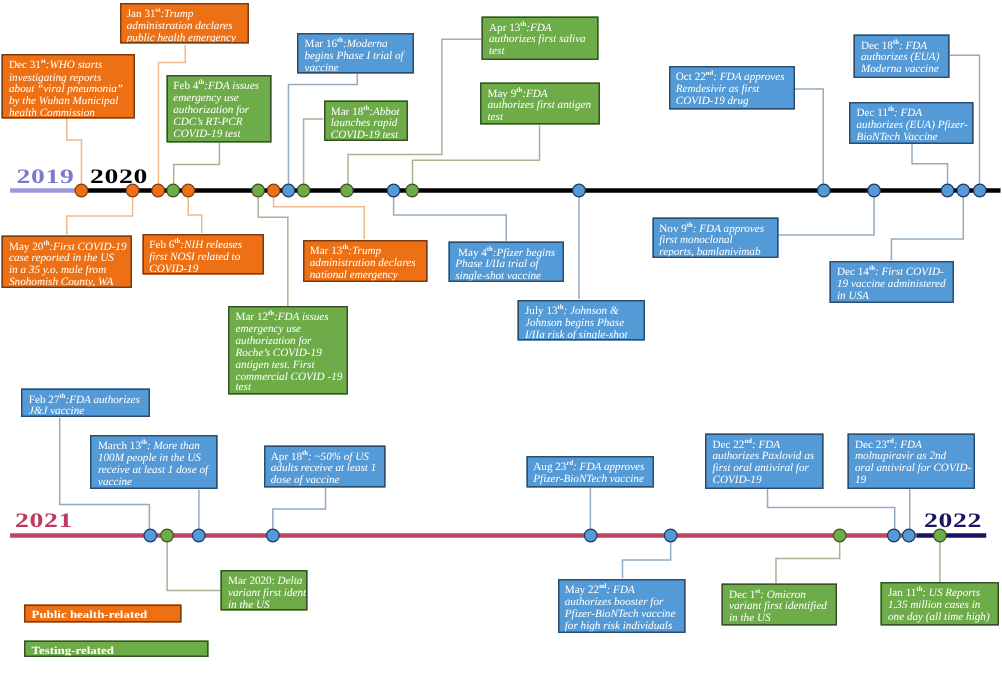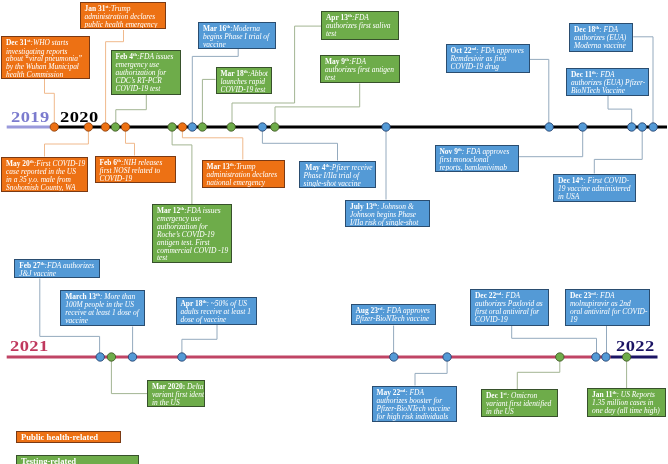--- a/index.html
+++ b/index.html
@@ -2,28 +2,28 @@
 <html><head>
 <meta charset="utf-8">
 <style>
   html,body{margin:0;padding:0;background:#fff;}
   #page{position:relative;width:668px;height:464px;overflow:hidden;background:#fff;
         font-family:"Liberation Serif",serif;}
   #page svg{position:absolute;left:0;top:0;}
   .box{position:absolute;box-sizing:border-box;color:#fff;font-style:italic;
        font-size:7.45px;line-height:7.8px;padding:0.2px 1px 0 4px;overflow:hidden;
        white-space:pre;}
-  .box b{font-weight:bold;font-style:normal;}
+  .box b{font-weight:normal;font-style:normal;}
   .box sup{font-size:.6em;vertical-align:super;font-weight:bold;font-style:normal;}
   .orange{background:#ED7114;border:1px solid #7A3A14;}
   .green{background:#6EAC4A;border:1px solid #37512B;}
   .blue{background:#549AD6;border:1px solid #2A4D70;}
   .yr{position:absolute;font-weight:bold;letter-spacing:0.3px;transform:scaleX(1.35);transform-origin:0 50%;}
   .leg{position:absolute;box-sizing:border-box;color:#fff;font-weight:bold;
-       font-size:7.3px;line-height:11.5px;overflow:hidden;margin-top:28px;}
+       font-size:7.3px;line-height:11.5px;overflow:hidden;}
   .leg span{display:inline-block;transform:scaleX(1.18);transform-origin:0 50%;
        margin-left:4px;}
 </style>
 </head>
 <body>
 <div id="page">
 <svg width="668" height="464" viewBox="0 0 668 464">
 <path d="M 44.5 78 L 44.5 93.3 L 54.3 93.3 L 54.3 127.0" fill="none" stroke="#F0B98C" stroke-width="1"></path>
 <path d="M 123.5 30 L 123.5 41.7 L 105.6 41.7 L 105.6 127.0" fill="none" stroke="#F0B98C" stroke-width="1"></path>
 <path d="M 146.3 95 L 146.3 109.7 L 115.8 109.7 L 115.8 127.0" fill="none" stroke="#A3B593" stroke-width="1"></path>
@@ -92,21 +92,21 @@
 <div class="box green" style="left:215.5px;top:66.5px;width:56px;height:27.2px"><b>Mar 18</b><sup>th</sup><span class="ln">:Abbot</span><br><span class="ln">launches rapid</span><br><span class="ln">COVID-19 test</span></div>
 <div class="box green" style="left:321px;top:10.5px;width:77.5px;height:29.5px"><b>Apr 13</b><sup>th</sup><span class="ln">:FDA</span><br><span class="ln">authorizes first saliva</span><br><span class="ln">test</span></div>
 <div class="box green" style="left:320px;top:55px;width:79.5px;height:28.0px"><b>May 9</b><sup>th</sup><span class="ln">:FDA</span><br><span class="ln">authorizes first antigen</span><br><span class="ln">test</span></div>
 <div class="box blue" style="left:445.5px;top:43.5px;width:84.5px;height:29.0px"><b>Oct 22</b><sup>nd</sup><span class="ln">: FDA approves</span><br><span class="ln">Remdesivir as first</span><br><span class="ln">COVID-19 drug</span></div>
 <div class="box blue" style="left:569px;top:22.5px;width:64px;height:29.0px"><b>Dec 18</b><sup>th</sup><span class="ln">: FDA</span><br><span class="ln">authorizes (EUA)</span><br><span class="ln">Moderna vaccine</span></div>
 <div class="box blue" style="left:566px;top:67.5px;width:83px;height:28.5px"><b>Dec 11</b><sup>th</sup><span class="ln">: FDA</span><br><span class="ln">authorizes (EUA) Pfizer-</span><br><span class="ln">BioNTech Vaccine</span></div>
 <div class="box orange" style="left:1px;top:156.5px;width:87px;height:35.5px"><b>May 20</b><sup>th</sup><span class="ln">:First COVID-19</span><br><span class="ln">case reported in the US</span><br><span class="ln">in a 35 y.o. male from</span><br><span class="ln">Snohomish County, WA</span></div>
 <div class="box orange" style="left:94.5px;top:155.5px;width:81.5px;height:27.6px"><b>Feb 6</b><sup>th</sup><span class="ln">:NIH releases</span><br><span class="ln">first NOSI related to</span><br><span class="ln">COVID-19</span></div>
 <div class="box orange" style="left:201.5px;top:159.5px;width:83.5px;height:28.8px"><b>Mar 13</b><sup>th</sup><span class="ln">:Trump</span><br><span class="ln">administration declares</span><br><span class="ln">national emergency</span></div>
 <div class="box green" style="left:152px;top:204px;width:80px;height:59.0px"><b>Mar 12</b><sup>th</sup><span class="ln">:FDA issues</span><br><span class="ln">emergency use</span><br><span class="ln">authorization for</span><br><span class="ln">Roche’s COVID-19</span><br><span class="ln">antigen test. First</span><br><span class="ln">commercial COVID -19</span><br><span class="ln">test</span></div>
-<div class="box blue" style="left:298.5px;top:160.5px;width:77px;height:27.2px"><b> May 4</b><sup>th</sup><span class="ln">:Pfizer receive</span><br><span class="ln">Phase I/IIa trial of</span><br><span class="ln">single-shot vaccine</span></div>
+<div class="box blue" style="left:298.5px;top:160.5px;width:77px;height:27.2px"><b> May 4</b><sup>th</sup><span class="ln">:Pfizer begins</span><br><span class="ln">Phase I/IIa trial of</span><br><span class="ln">single-shot vaccine</span></div>
 <div class="box blue" style="left:345px;top:199.5px;width:84.5px;height:27.8px"><b>July 13</b><sup>th</sup><span class="ln">: Johnson &amp;</span><br><span class="ln">Johnson begins Phase</span><br><span class="ln">I/IIa risk of single-shot</span></div>
 <div class="box blue" style="left:434.5px;top:144.5px;width:84.5px;height:27.7px"><b>Nov 9</b><sup>th</sup><span class="ln">: FDA approves</span><br><span class="ln">first monoclonal</span><br><span class="ln">reports, bamlanivimab</span></div>
 <div class="box blue" style="left:553px;top:173.5px;width:83px;height:28.0px"><b>Dec 14</b><sup>th</sup><span class="ln">: First COVID-</span><br><span class="ln">19 vaccine administered</span><br><span class="ln">in USA</span></div>
 <div class="box blue" style="left:14.2px;top:258.7px;width:85.6px;height:19.5px"><b>Feb 27</b><sup>th</sup><span class="ln">:FDA authorizes</span><br><span class="ln">J&amp;J vaccine</span></div>
 <div class="box blue" style="left:60.3px;top:289.7px;width:84.6px;height:36.2px"><b>March 13</b><sup>th</sup><span class="ln">: More than</span><br><span class="ln">100M people in the US</span><br><span class="ln">receive at least 1 dose of</span><br><span class="ln">vaccine</span></div>
 <div class="box blue" style="left:175.5px;top:297px;width:81px;height:27.7px"><b>Apr 18</b><sup>th</sup><span class="ln">: ~50% of US</span><br><span class="ln">adults receive at least 1</span><br><span class="ln">dose of vaccine</span></div>
 <div class="box blue" style="left:350.5px;top:304px;width:85px;height:21.4px"><b>Aug 23</b><sup>rd</sup><span class="ln">: FDA approves</span><br><span class="ln">Pfizer-BioNTech vaccine</span></div>
 <div class="box blue" style="left:470px;top:289px;width:78.5px;height:36.7px"><b>Dec 22</b><sup>nd</sup><span class="ln">: FDA</span><br><span class="ln">authorizes Paxlovid as</span><br><span class="ln">first oral antiviral for</span><br><span class="ln">COVID-19</span></div>
 <div class="box blue" style="left:565px;top:289px;width:84.5px;height:36.7px"><b>Dec 23</b><sup>rd</sup><span class="ln">: FDA</span><br><span class="ln">molnupiravir as 2nd</span><br><span class="ln">oral antiviral for COVID-</span><br><span class="ln">19</span></div>
 <div class="box green" style="left:147px;top:379.5px;width:58px;height:27.2px"><b>Mar 2020:</b><sup></sup><span class="ln"> Delta</span><br><span class="ln">variant first identified</span><br><span class="ln">in the US</span></div>

